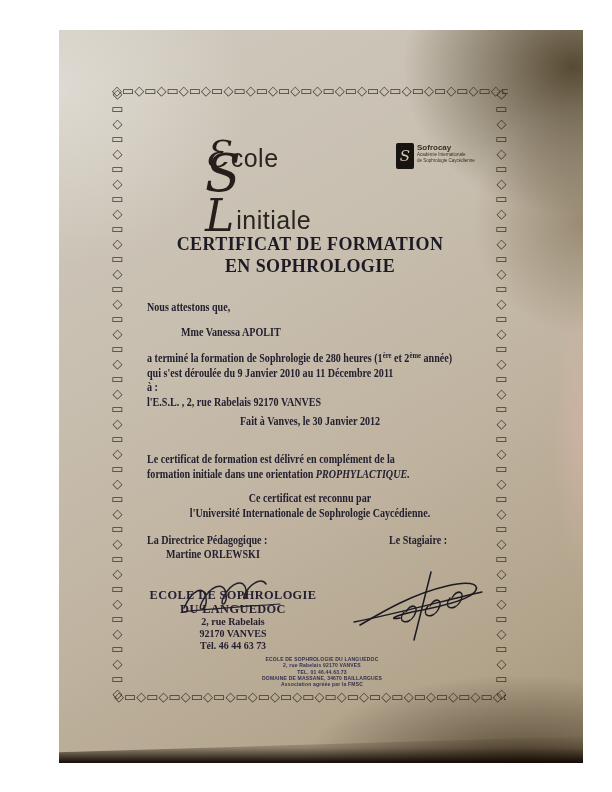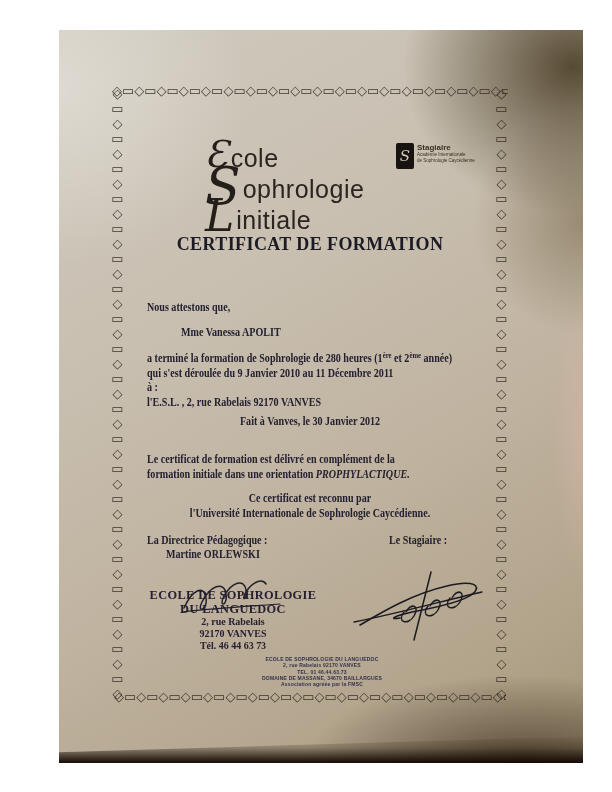--- a/index.html
+++ b/index.html
@@ -79,39 +79,39 @@
   <div class="chain v left">◇▭◇▭◇▭◇▭◇▭◇▭◇▭◇▭◇▭◇▭◇▭◇▭◇▭◇▭◇▭◇▭◇▭◇▭◇▭◇▭◇▭◇▭◇▭◇▭◇▭◇▭◇▭◇▭◇▭◇▭◇▭◇▭◇▭◇▭◇▭◇▭◇▭◇▭◇▭◇▭◇▭◇▭◇▭◇▭◇▭◇▭◇▭◇▭◇▭◇▭◇▭◇▭◇▭◇▭◇▭◇▭◇▭◇▭◇▭◇▭◇▭◇▭◇▭◇▭◇▭◇▭◇▭◇▭◇▭◇▭◇▭◇▭◇▭◇▭◇▭◇▭◇▭◇▭◇▭◇▭</div>
   <div class="chain v right">◇▭◇▭◇▭◇▭◇▭◇▭◇▭◇▭◇▭◇▭◇▭◇▭◇▭◇▭◇▭◇▭◇▭◇▭◇▭◇▭◇▭◇▭◇▭◇▭◇▭◇▭◇▭◇▭◇▭◇▭◇▭◇▭◇▭◇▭◇▭◇▭◇▭◇▭◇▭◇▭◇▭◇▭◇▭◇▭◇▭◇▭◇▭◇▭◇▭◇▭◇▭◇▭◇▭◇▭◇▭◇▭◇▭◇▭◇▭◇▭◇▭◇▭◇▭◇▭◇▭◇▭◇▭◇▭◇▭◇▭◇▭◇▭◇▭◇▭◇▭◇▭◇▭◇▭◇▭◇▭</div>
 
   <div class="logo">
     <div class="row">
       <span class="initial i1">Ɛ</span>
       <span class="rest">cole</span>
     </div>
     <div class="row">
       <span class="initial i2">S</span>
-      <span class="rest">ophrologie</span>
     </div>
     <div class="row">
       <span class="initial i3">L</span>
       <span class="rest">initiale</span>
     </div>
   </div>
 
   <div class="badge">
     <div class="ico">S</div>
     <div class="txt">
-      <div class="bname">Stagiaire</div>
+      <div class="bname">Sofrocay</div>
       <div class="bsub">Académie Internationale</div>
       <div class="bsub">de Sophrologie Caycédienne</div>
     </div>
   </div>
 
   <div class="title">
     <div>CERTIFICAT DE FORMATION</div>
+    <div>EN SOPHROLOGIE</div>
   </div>
 
   <div class="t" style="left:147px;top:300px;">Nous attestons que,</div>
   <div class="t" style="left:181px;top:325px;">Mme Vanessa APOLIT</div>
 
   <div class="t lh" style="left:147px;top:349px;">
     <div><span>a terminé la formation de Sophrologie  de 280 heures (1</span><span class="sup">ère</span><span> et 2</span><span class="sup">ème</span><span> année)</span></div>
     <div>qui s'est déroulée du 9 Janvier 2010 au  11 Décembre 2011</div>
     <div>à   :</div>
     <div>l'E.S.L. , 2, rue Rabelais 92170 VANVES</div>

